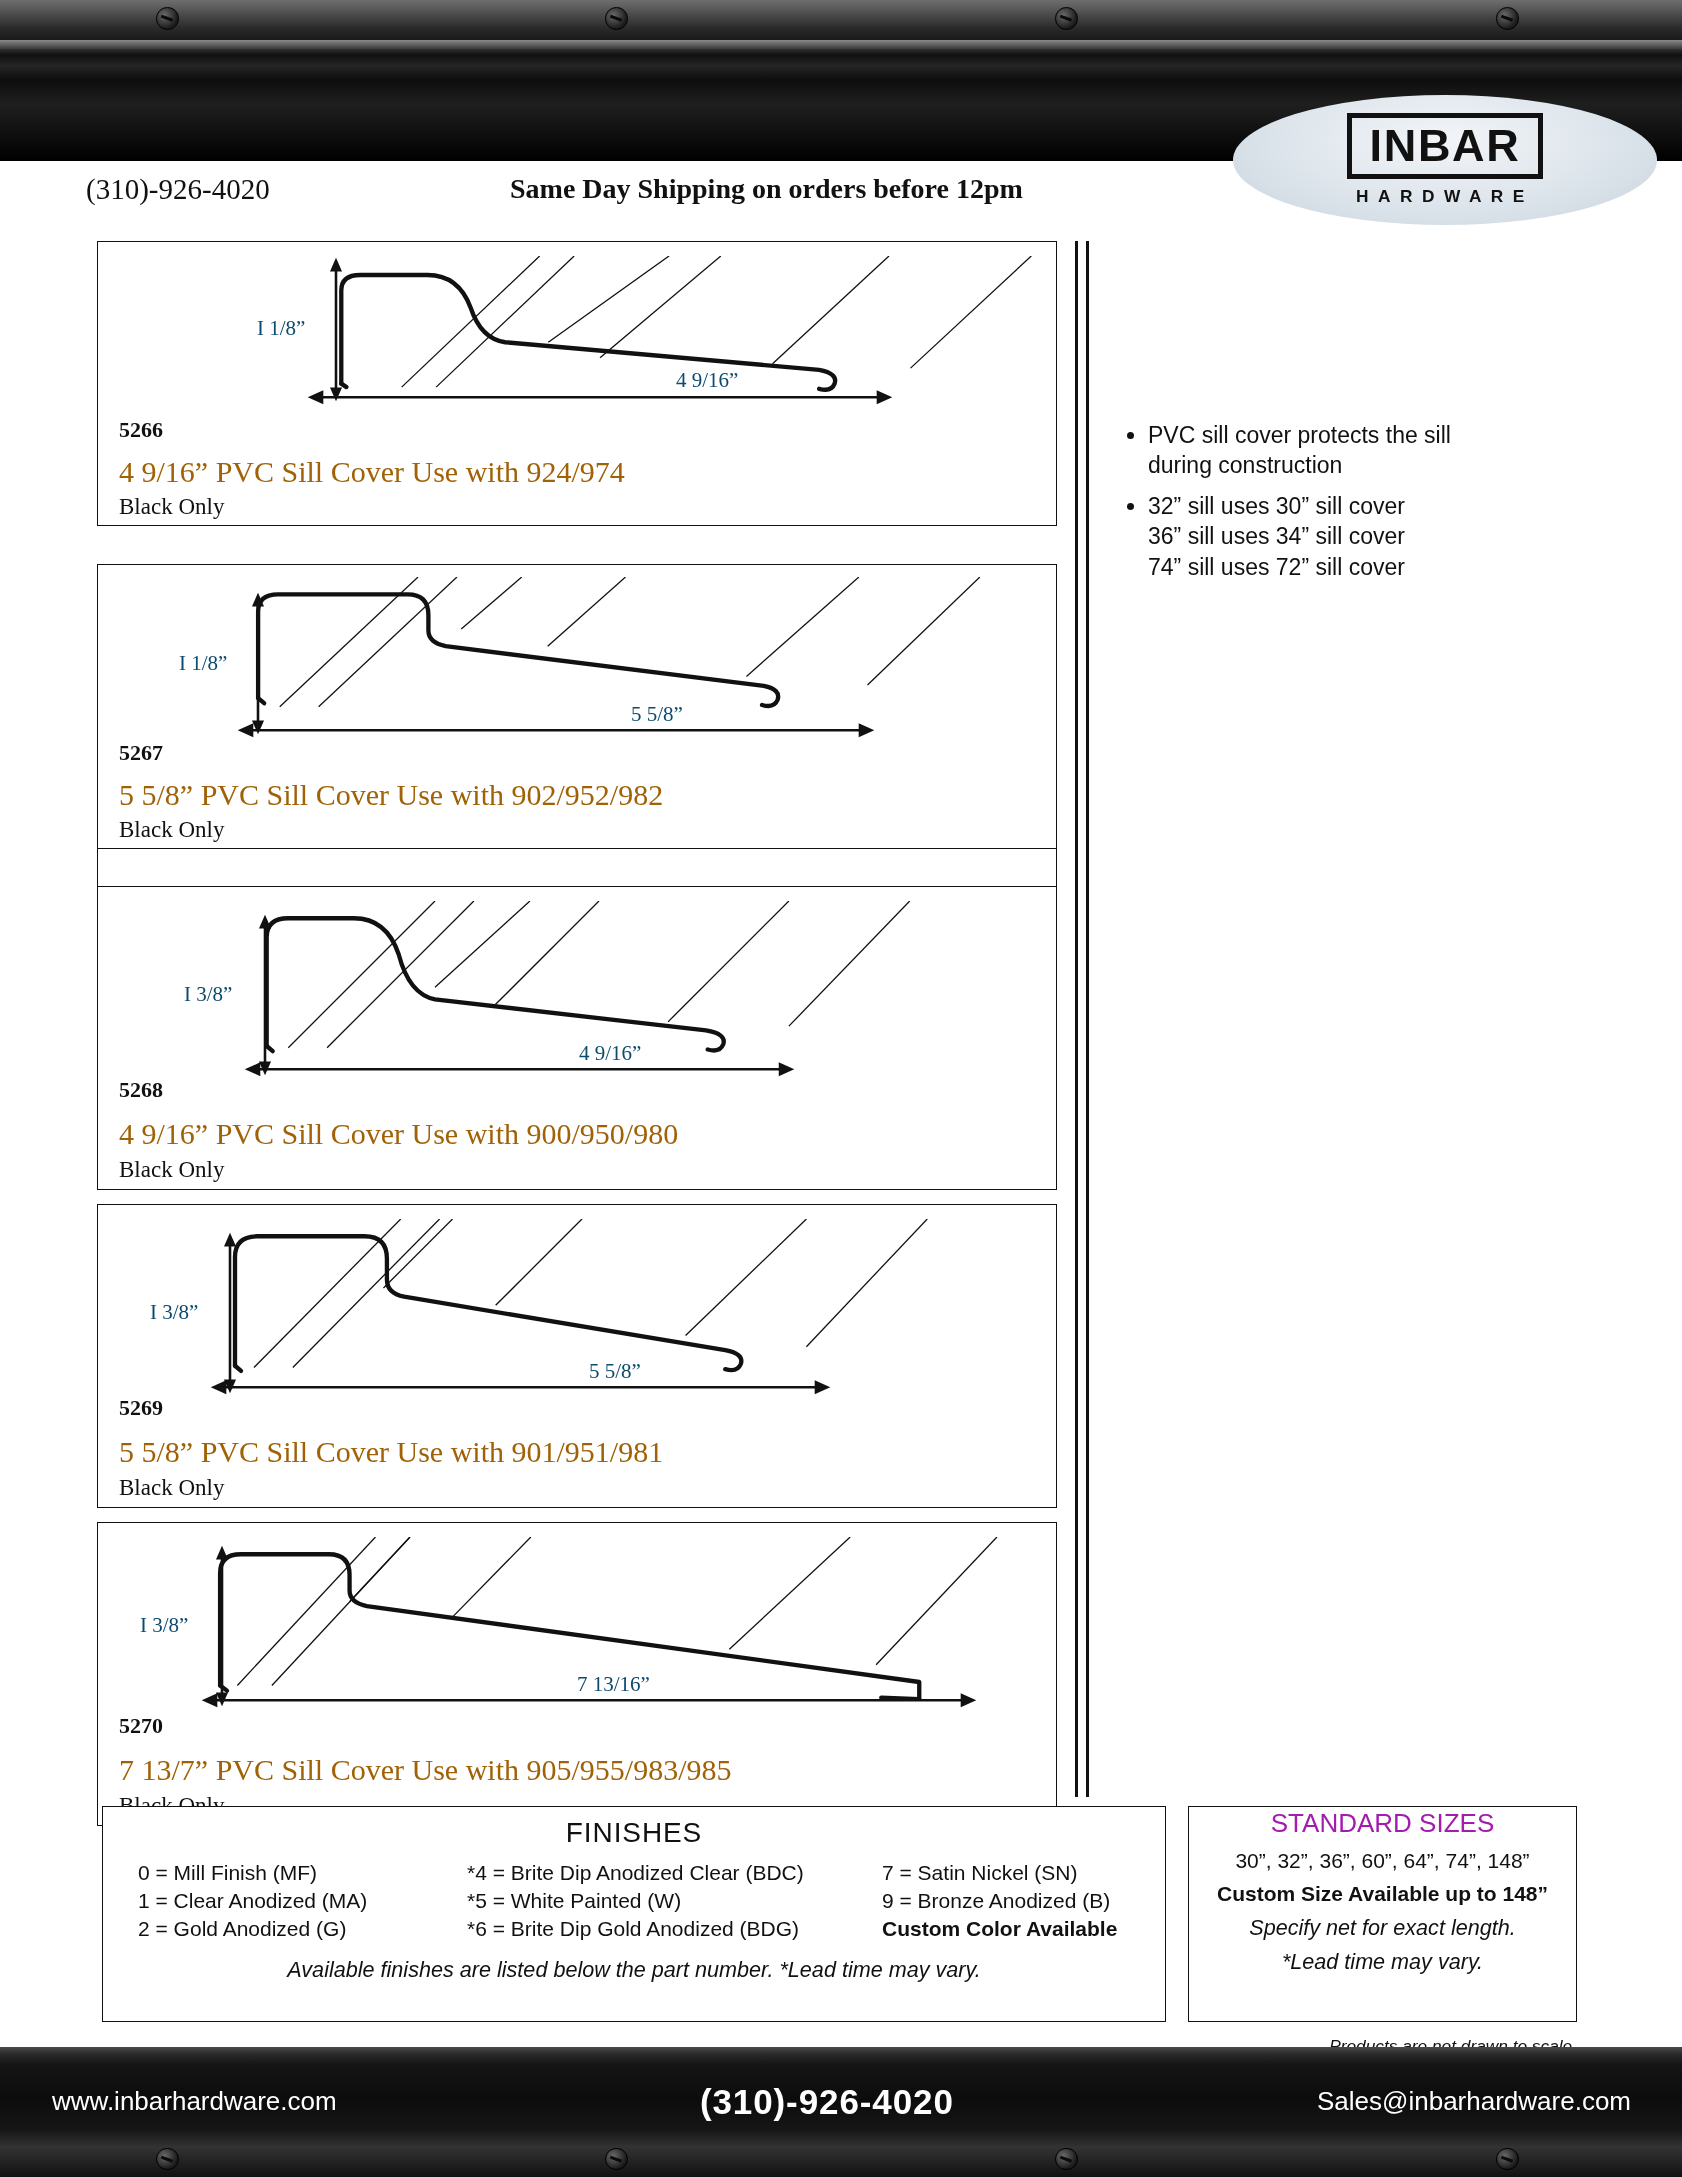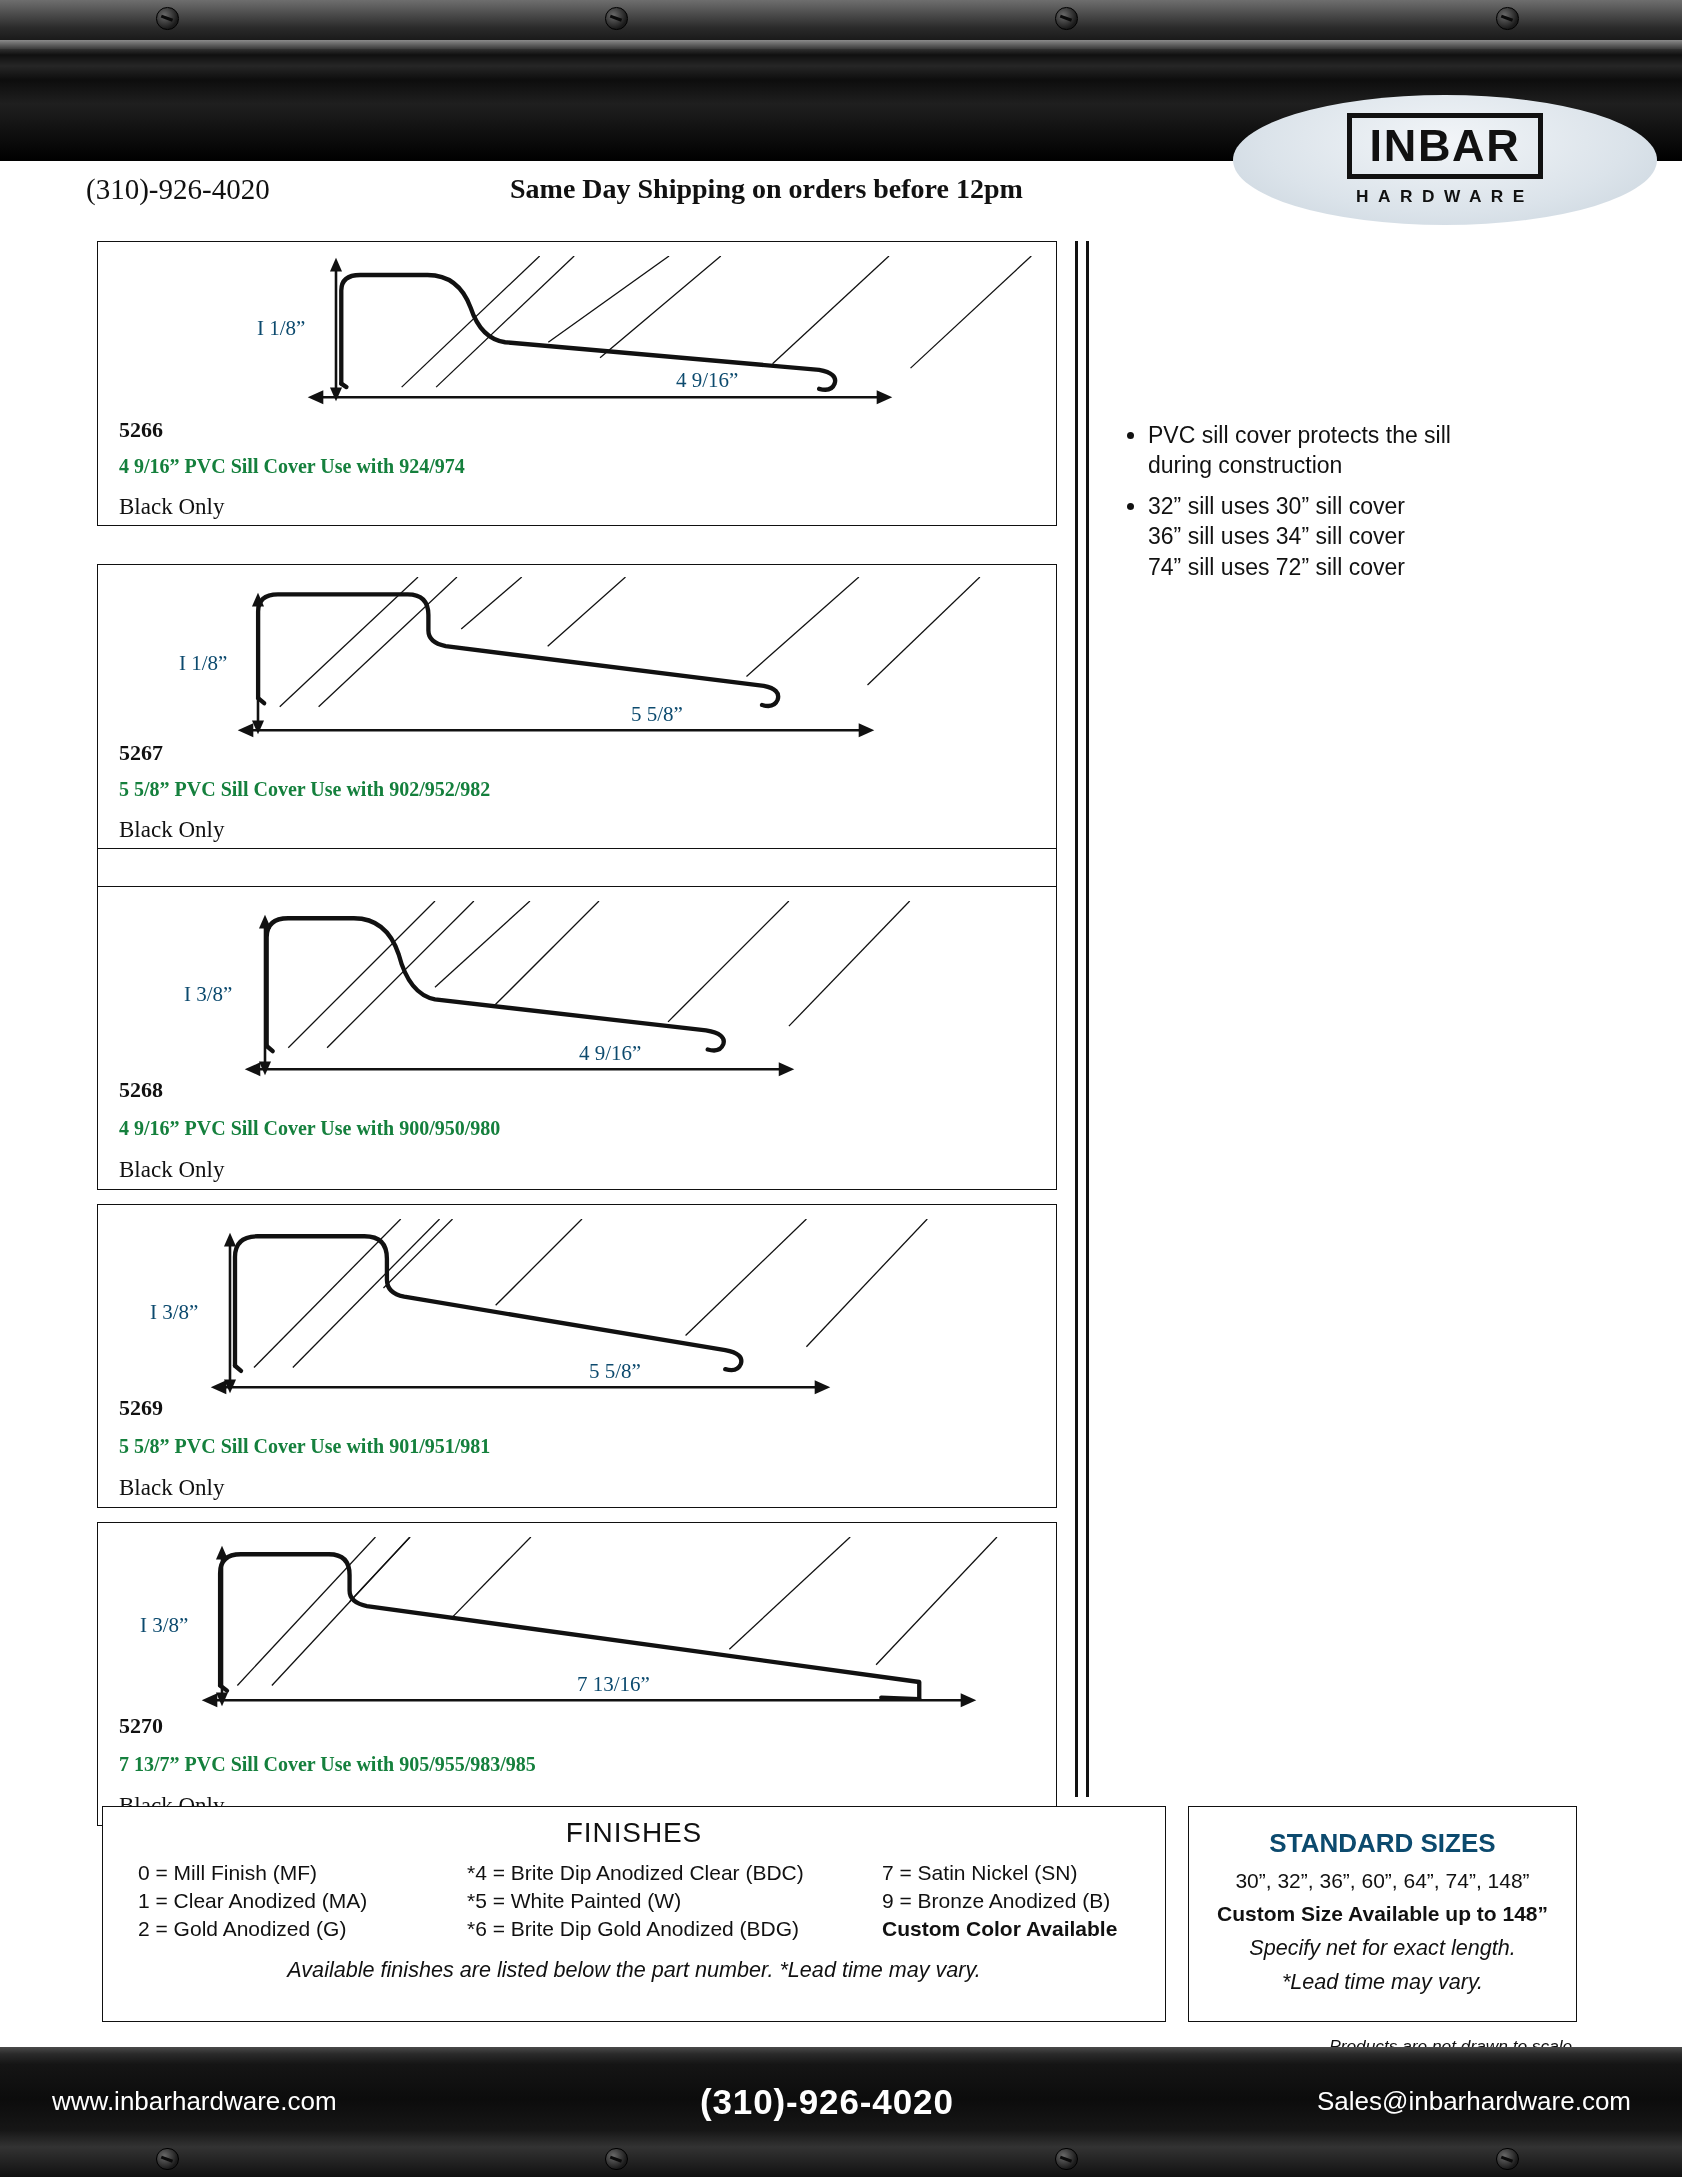--- a/index.html
+++ b/index.html
@@ -91,21 +91,21 @@
   .vline { position:absolute; background:#111; width:2.6px; }
 
   .prod-box {
     position:absolute; border:1.7px solid #111; background:#fff;
   }
   .prod-num {
     position:absolute; font-size:22px; font-weight:bold; color:#111;
     font-family:"Liberation Serif", serif;
   }
   .prod-title {
-    position:absolute; font-size:20px; font-weight:bold; color:#15803d;
+    position:absolute; font-size:30px; font-weight:normal; color:#a16207;
     font-family:"Liberation Serif", serif;
   }
   .prod-finish {
     position:absolute; font-size:23px; color:#111;
     font-family:"Liberation Serif", serif;
   }
   .dim-label {
     position:absolute; font-size:21px; color:#0c4a6e;
     font-family:"Liberation Serif", serif;
   }
@@ -135,21 +135,21 @@
   .fin-note {
     text-align:center; font-style:italic; font-size:21.6px; color:#111; margin-top:15.6px;
   }
   .fin-bold { font-weight:bold; }
 
   
   .sizes-box {
     position:absolute; left:1188px; top:1807px; width:389px; height:216px;
     border:1.7px solid #111; background:#fff; text-align:center;
   }
-  .sizes-title { font-size:26px; font-weight:bold; margin-top:21px; color:#0c4a6e; }
+  .sizes-title { font-size:26px; font-weight:normal; margin-top:1px; color:#a21caf; }
   .sizes-line { font-size:21px; margin-top:10.4px; color:#111; }
   .sizes-bold { font-size:21px; font-weight:bold; margin-top:8.6px; color:#111; }
   .sizes-ital { font-size:21.6px; font-style:italic; margin-top:8.6px; color:#111; }
   .not-scale {
     position:absolute; left:1188px; top:2032px; width:389px; text-align:right;
     font-size:17.3px; font-style:italic; color:#111;
   }
 </style>
 </head>
 <body>

